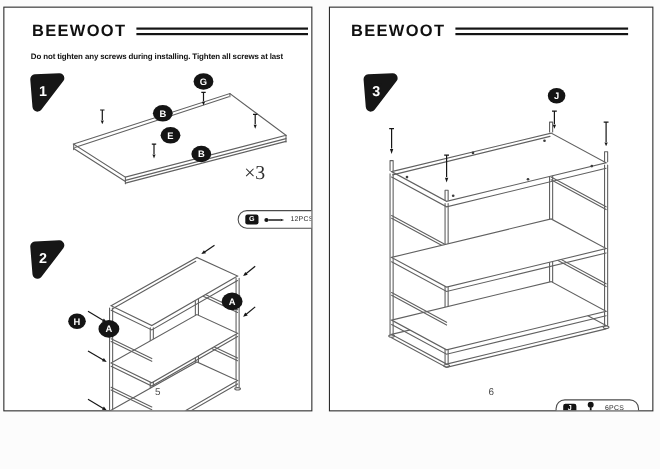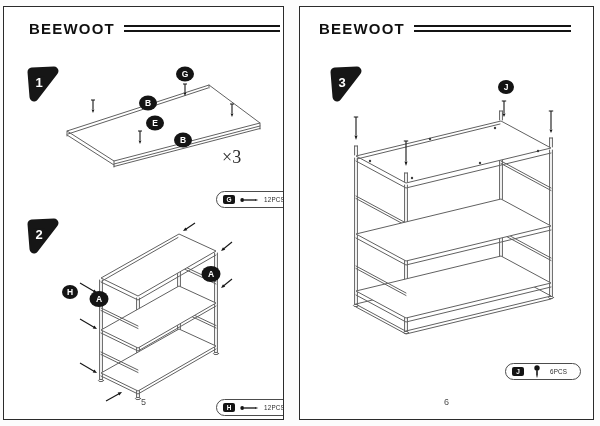--- a/index.html
+++ b/index.html
@@ -1,18 +1,18 @@
 <!DOCTYPE html>
 <html><head>
 <meta charset="utf-8">
 <style>
   * { margin:0; padding:0; box-sizing:border-box; }
   html,body { width:600px; height:426px; }
   body { background:#fcfcfc; font-family:"Liberation Sans", sans-serif; position:relative; overflow:hidden; }
-  .page { position:absolute; top:6px; height:414px; background:#fff; border:1px solid #2b2b2b; overflow:hidden; }
+  .page { position:absolute; top:6px; height:368px; background:#fff; border:1px solid #2b2b2b; overflow:hidden; }
   .page-left  { left:3px;   width:281px; }
   .page-right { left:299px; width:295px; }
   .header { position:absolute; top:13px; left:0; right:0; display:flex; align-items:center; }
   .page-left  .header { padding-left:25px; padding-right:3px; }
   .page-right .header { padding-left:19px; padding-right:22px; }
   .brand { font-size:15px; font-weight:bold; letter-spacing:1.2px; color:#101010; }
   .rules { flex:1; margin-left:9px; }
   .rule  { height:2.6px; background:#141414; }
   .rule + .rule { margin-top:2.8px; }
   .notice { position:absolute; left:24px; top:40px; font-size:7.2px; font-weight:bold;
@@ -41,20 +41,21 @@
 <div class="page page-left">
 
   <div class="header">
     <span class="brand">BEEWOOT</span>
     <div class="rules">
       <div class="rule"></div>
       <div class="rule"></div>
     </div>
   </div>
 
+  <div class="notice">Do not tighten any screws during installing. Tighten all screws at last</div>
 
   <svg class="badge" style="left:22px; top:58px;" width="36" height="40" viewBox="0 0 36 40">
     <polygon points="6,7 28,6 8,32" fill="#161616" stroke="#161616" stroke-width="9" stroke-linejoin="round"></polygon>
     <text x="13" y="22" font-size="13" text-anchor="middle" fill="#fff">1</text>
   </svg>
 
   <svg class="diagram" style="left:50px; top:55px;" width="212" height="114" viewBox="0 0 212 114">
     <g>
       <path class="panel" d="M13,69 L155,23 L206,61 L60,99 Z"></path>
       <path class="struct" d="M14,72 L154,26"></path>

